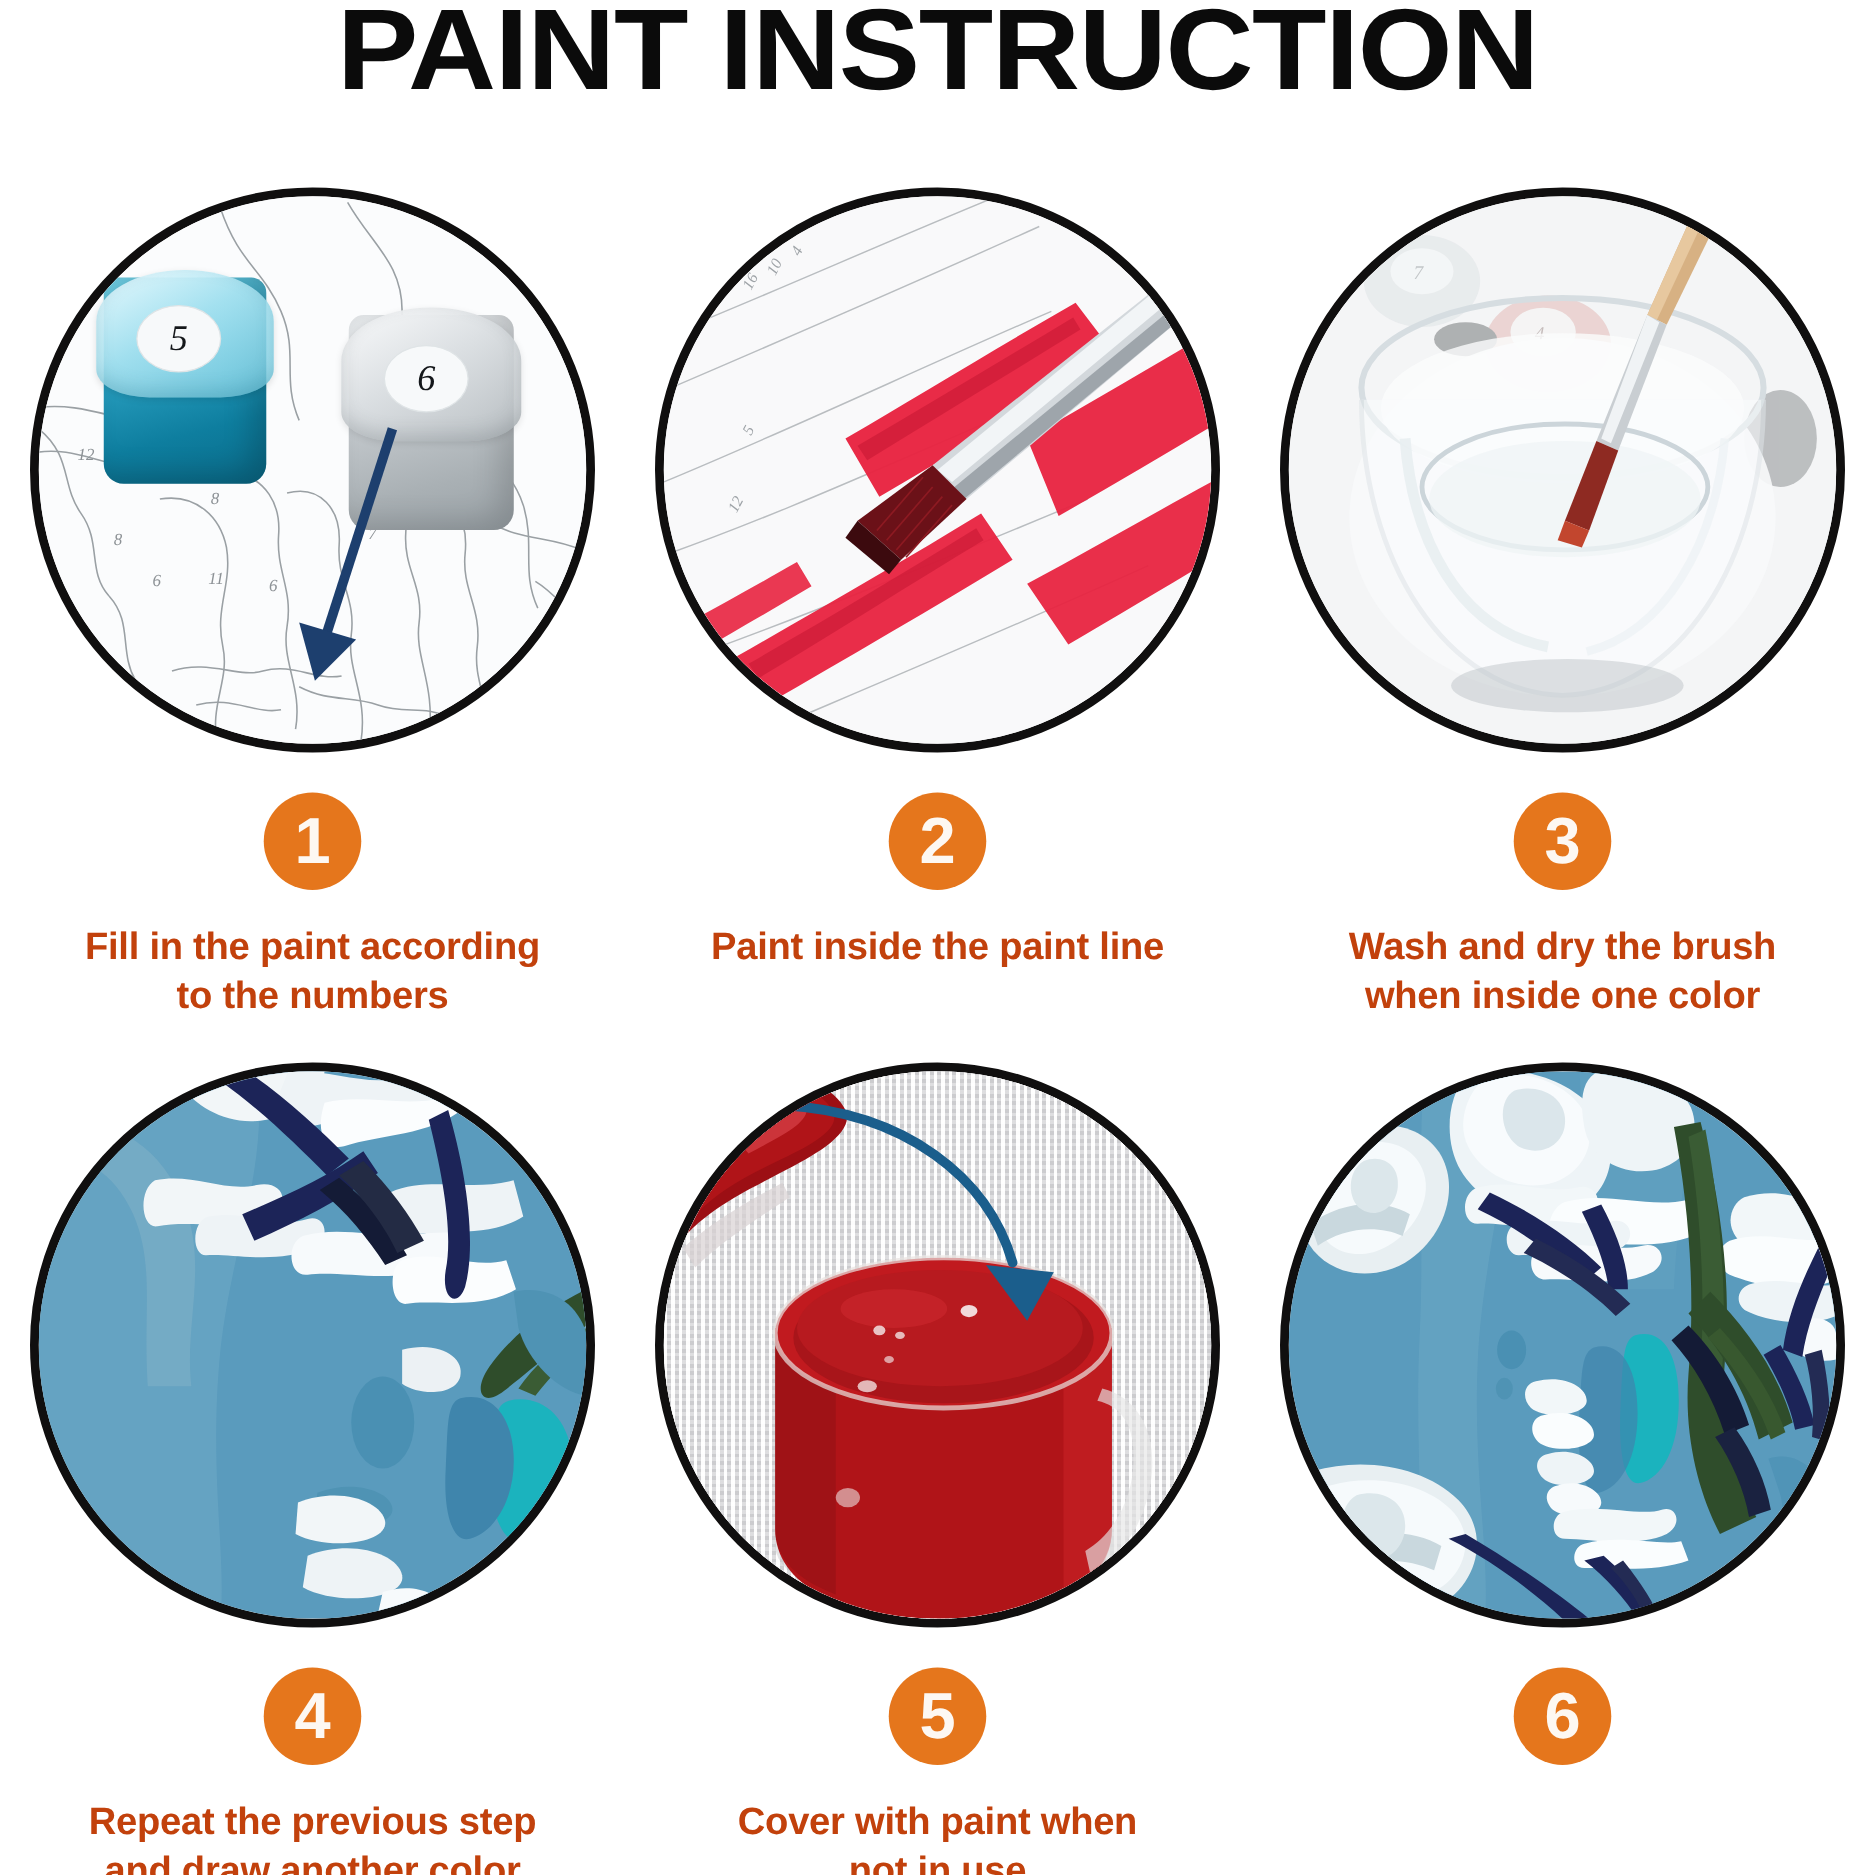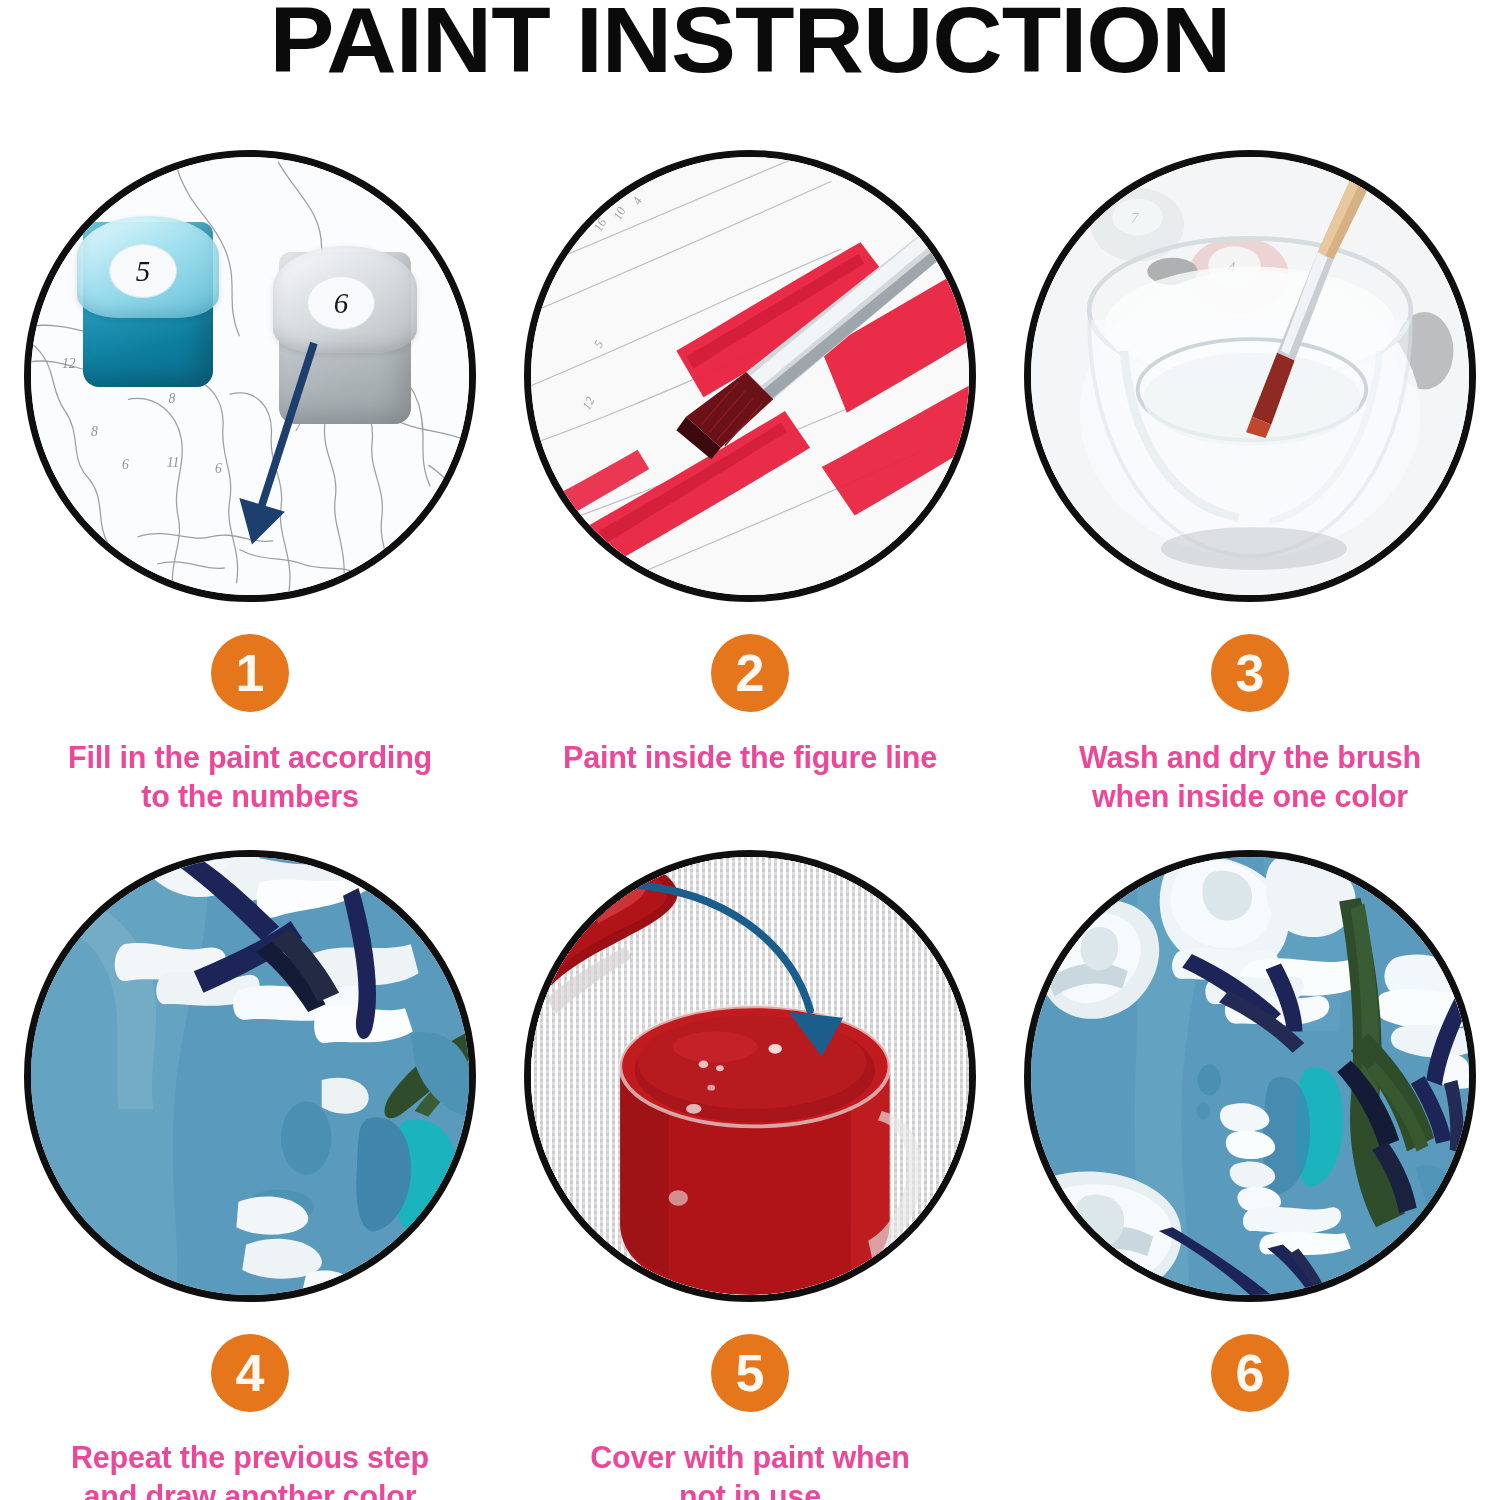--- a/index.html
+++ b/index.html
@@ -82,21 +82,21 @@
 
   
   .caption {
     margin-top: 26px;
     width: 470px;
     text-align: center;
     font-family: "Liberation Sans", sans-serif;
     font-weight: bold;
     font-size: 30.5px;
     line-height: 1.28;
-    color: #ec4899;
+    color: #c2410c;
     letter-spacing: -0.2px;
     white-space: pre-line;
   }
 
   
   .s1-bg { position:absolute; inset:0; background:#fbfcfd; }
   .s1-outline { position:absolute; inset:0; }
   .pot {
     position:absolute;
     border-radius: 14px 14px 18px 18px;
@@ -244,21 +244,21 @@
               <line x1="214" y1="232" x2="176" y2="276"></line>
               <line x1="222" y1="240" x2="184" y2="284"></line>
               <line x1="230" y1="248" x2="192" y2="292"></line>
               <line x1="238" y1="255" x2="200" y2="298"></line>
             </g>
           </g>
         </svg>
       </div>
     </div>
     <div class="badge">2</div>
-    <div class="caption">Paint inside the figure line</div>
+    <div class="caption">Paint inside the paint line</div>
   </div>
 
   <div class="step">
     <div class="photo-circle">
       <div class="scene">
         <div class="s3-bg"></div>
         <svg viewBox="0 0 452 452" style="position:absolute;inset:0;">
 
           <g opacity="0.55">
             <ellipse cx="110" cy="70" rx="48" ry="38" fill="#dfe3e6"></ellipse>

